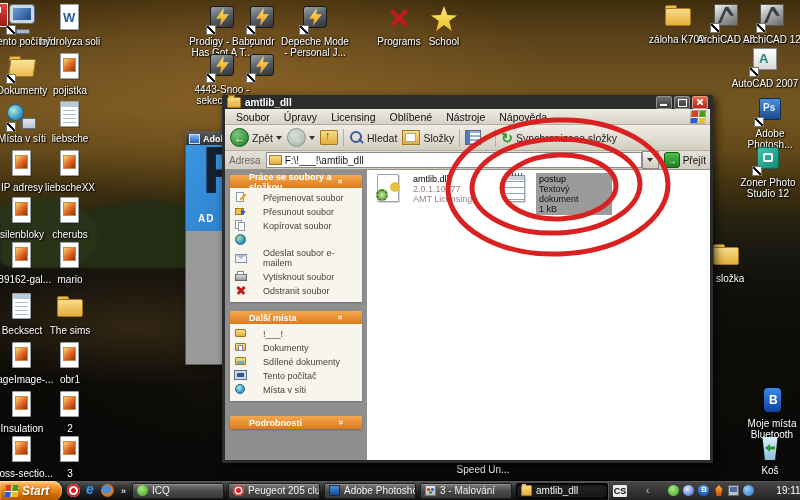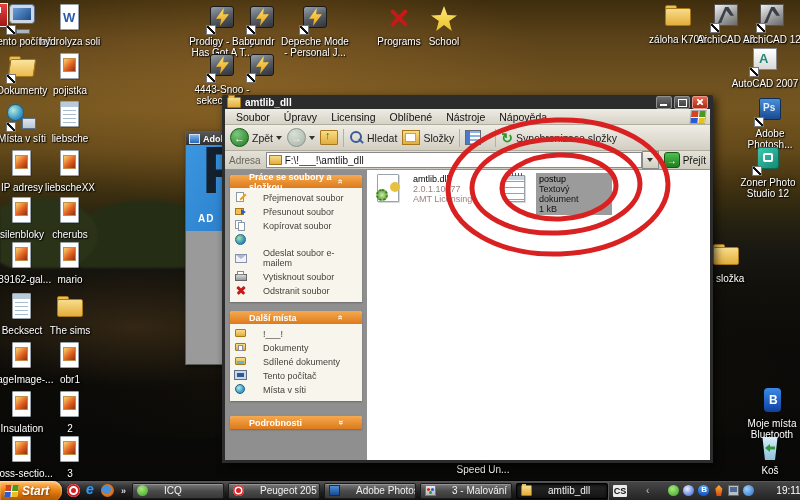--- a/index.html
+++ b/index.html
@@ -175,21 +175,21 @@
   .fl-r{background:#d44420}.fl-g{background:#4a9a20}.fl-b{background:#2a5ad4}.fl-y{background:#e8c020}
   .ql{display:flex;align-items:center;gap:4px;padding:0 5px}
   .ql-icon{width:13px;height:13px;position:relative;cursor:pointer}
   .i-opera-q{border-radius:50%;background:#d42020;box-shadow:inset 0 0 0 2px #d42020,inset 0 0 0 4px #fff}
   .i-ie-q::before{content:"e";position:absolute;left:2px;top:-3px;color:#3a9ae8;font-style:italic;font-weight:bold;font-size:14px;text-shadow:0 0 2px #0a3a6a}
   .i-firefox-q{border-radius:50%;background:radial-gradient(circle at 42% 42%,#4a90d8 0 38%,#e87818 46%,#c05010)}
   .ql-chev{color:#ddd;font-size:9px;font-weight:bold;padding:0 2px;cursor:pointer}
   .task-btns{display:flex;gap:4px;margin-left:4px}
   .task-btn{width:92px;height:16px;border-radius:2px;border:1px solid #1a1a1a;box-sizing:border-box;cursor:pointer;
     background:linear-gradient(#7a7a7a,#4a4a4a 50%,#383838);box-shadow:inset 0 1px 0 #949494;
-    display:flex;align-items:center;gap:16px;padding:0 4px;color:#f2f2f2;font-size:10px;overflow:hidden;white-space:nowrap}
+    display:flex;align-items:center;gap:4px;padding:0 4px;color:#f2f2f2;font-size:10px;overflow:hidden;white-space:nowrap}
   .task-btn.active{background:linear-gradient(#262626,#141414);box-shadow:inset 0 1px 3px #000;border-color:#000}
   .tb-icon{width:11px;height:11px;position:relative;flex:none}
   .i-icq-b{border-radius:50%;background:radial-gradient(circle at 40% 35%,#a8e880,#3a9e20)}
   .i-opera-b{border-radius:50%;background:#d42020;box-shadow:inset 0 0 0 1.5px #d42020,inset 0 0 0 3px #fff}
   .i-ps-b{background:linear-gradient(#4a90d8,#1a4a90);border:1px solid #0f2d5a;box-sizing:border-box}
   .i-paint-b{background:linear-gradient(#e8e8e8,#b8b8b8);border:1px solid #777;box-sizing:border-box}
   .i-paint-b::before{content:"";position:absolute;left:1px;top:2px;width:3px;height:3px;background:#d43020;border-radius:50%;box-shadow:4px 0 0 #2a5ad4,2px 3px 0 #2a9a3a}
   .i-folder-b{background:linear-gradient(#f8dc8a,#e2ae3c);border:1px solid #a87818;box-sizing:border-box;border-radius:1px}
   .i-folder-b::before{content:"";position:absolute;left:0;top:-2px;width:4px;height:2px;background:#e8c05a}
   .tray{margin-left:auto;display:flex;align-items:center;gap:19px;height:20px;padding:0 6px 0 5px;

